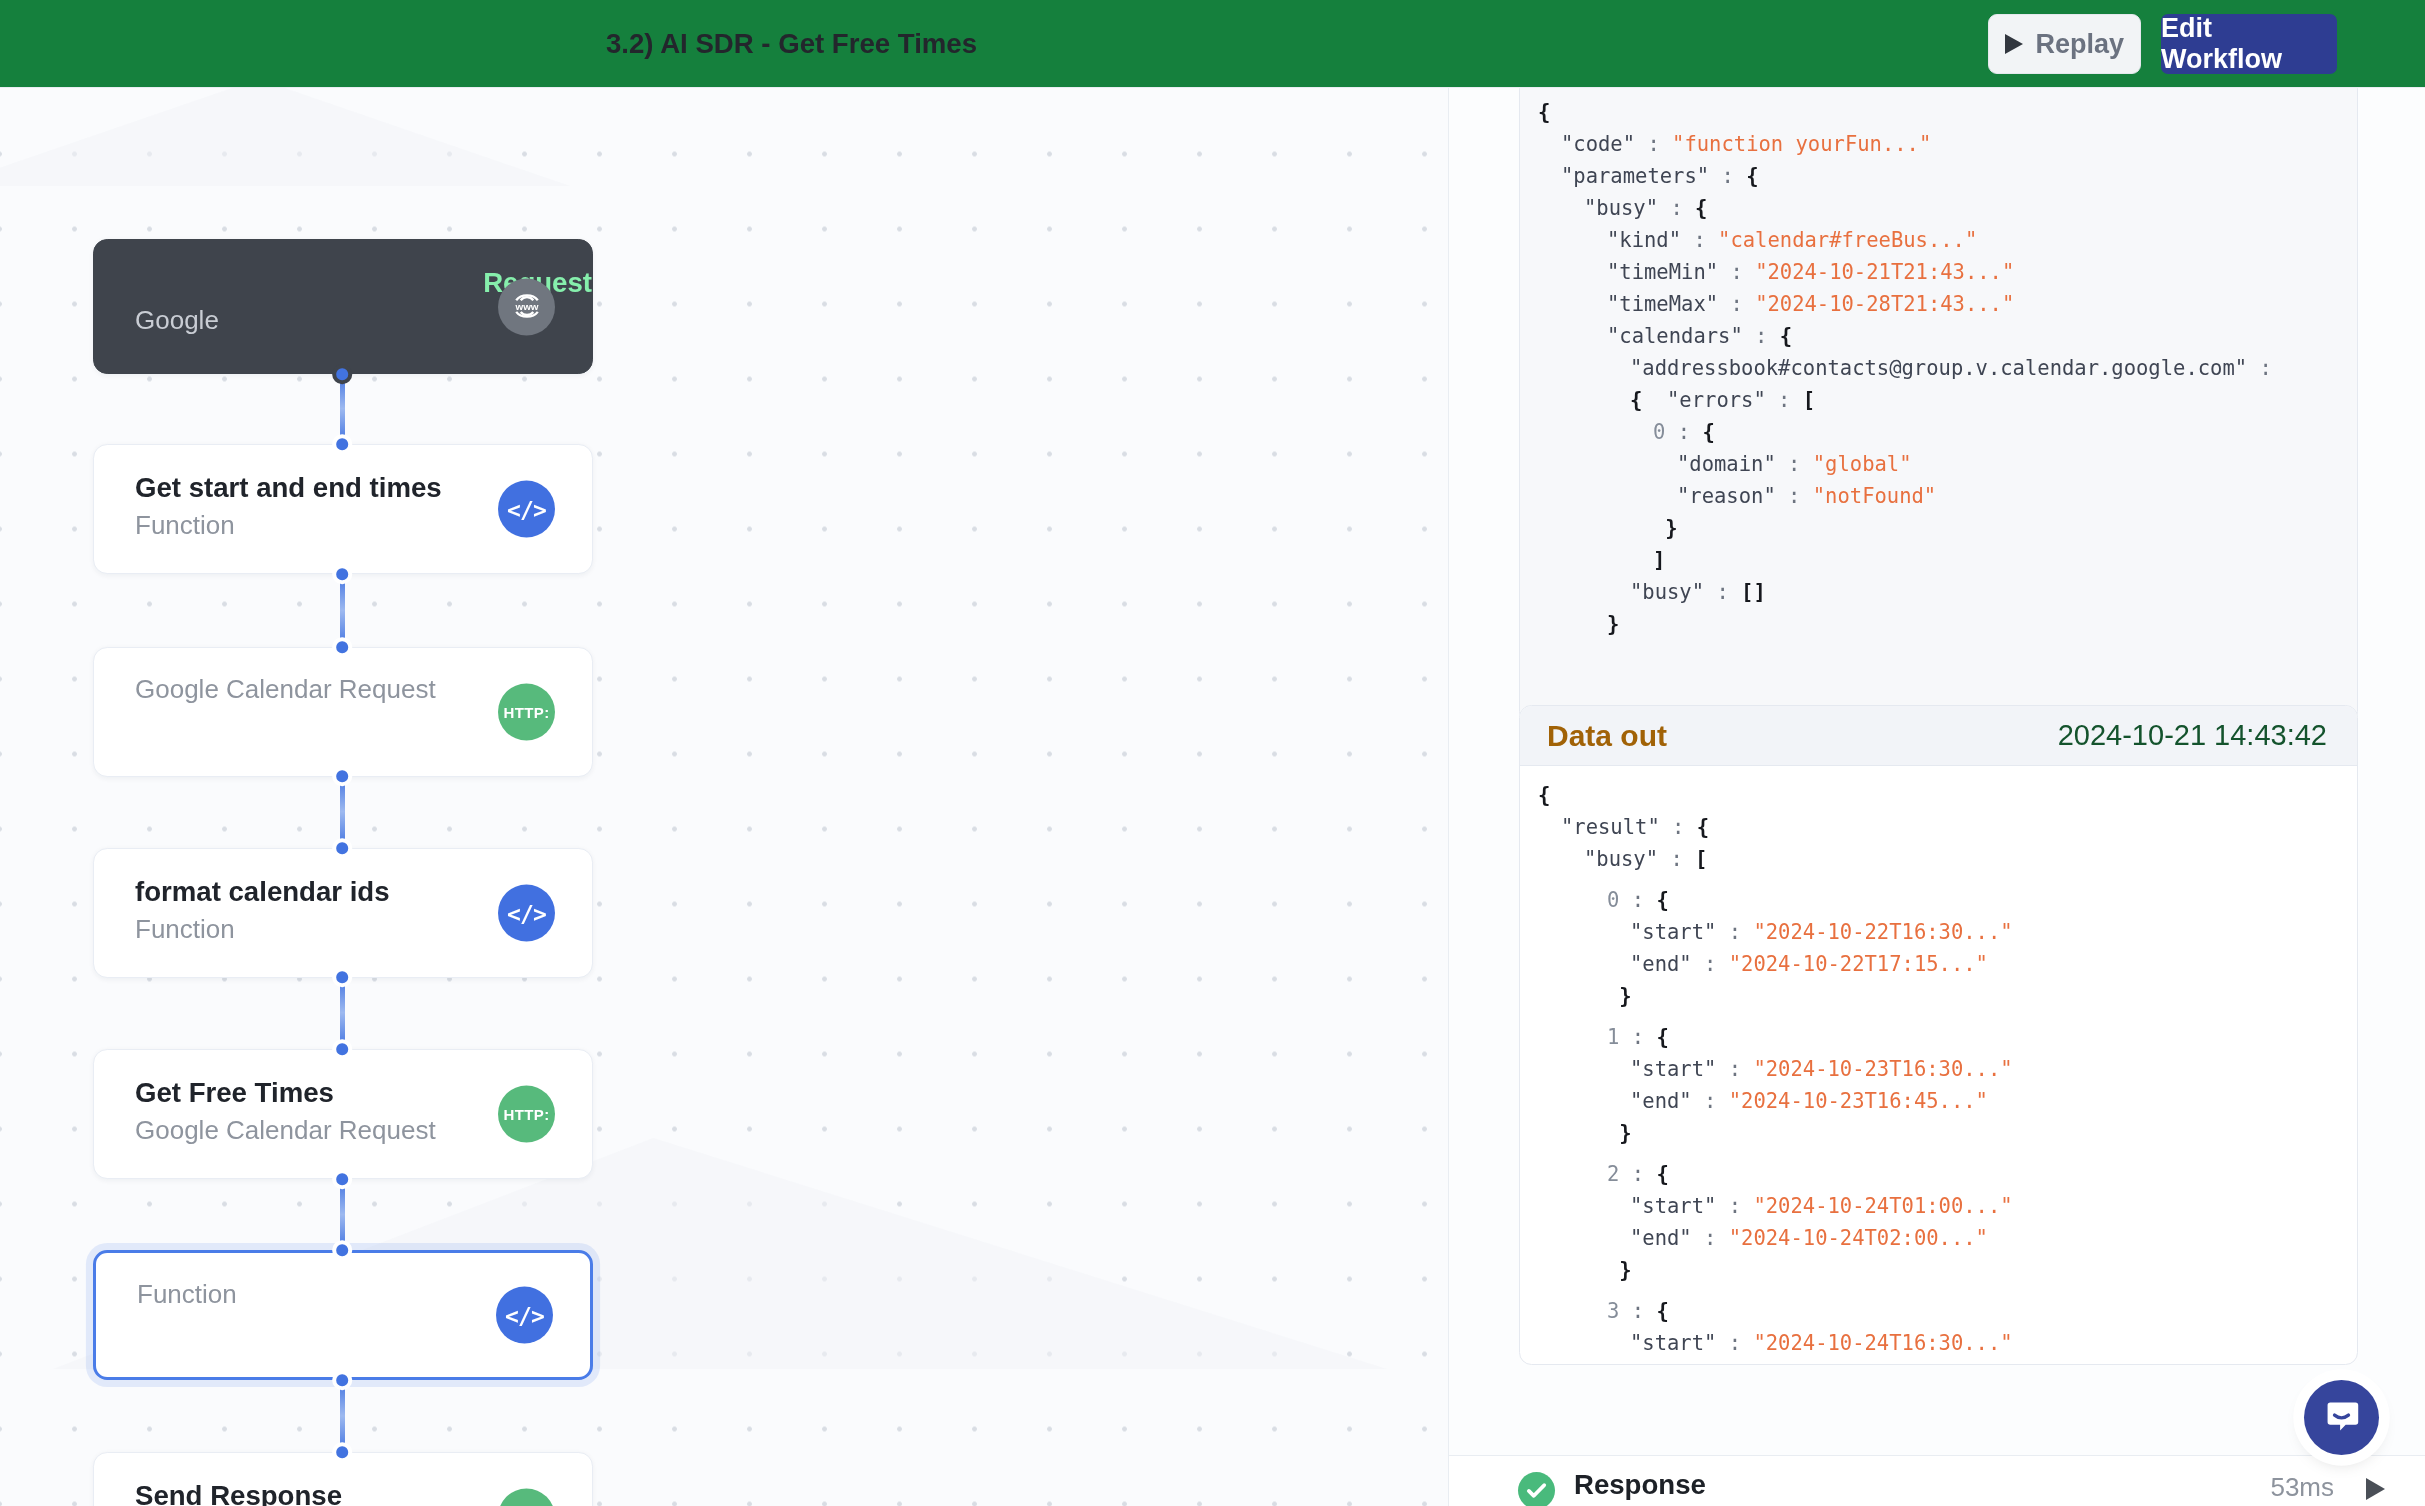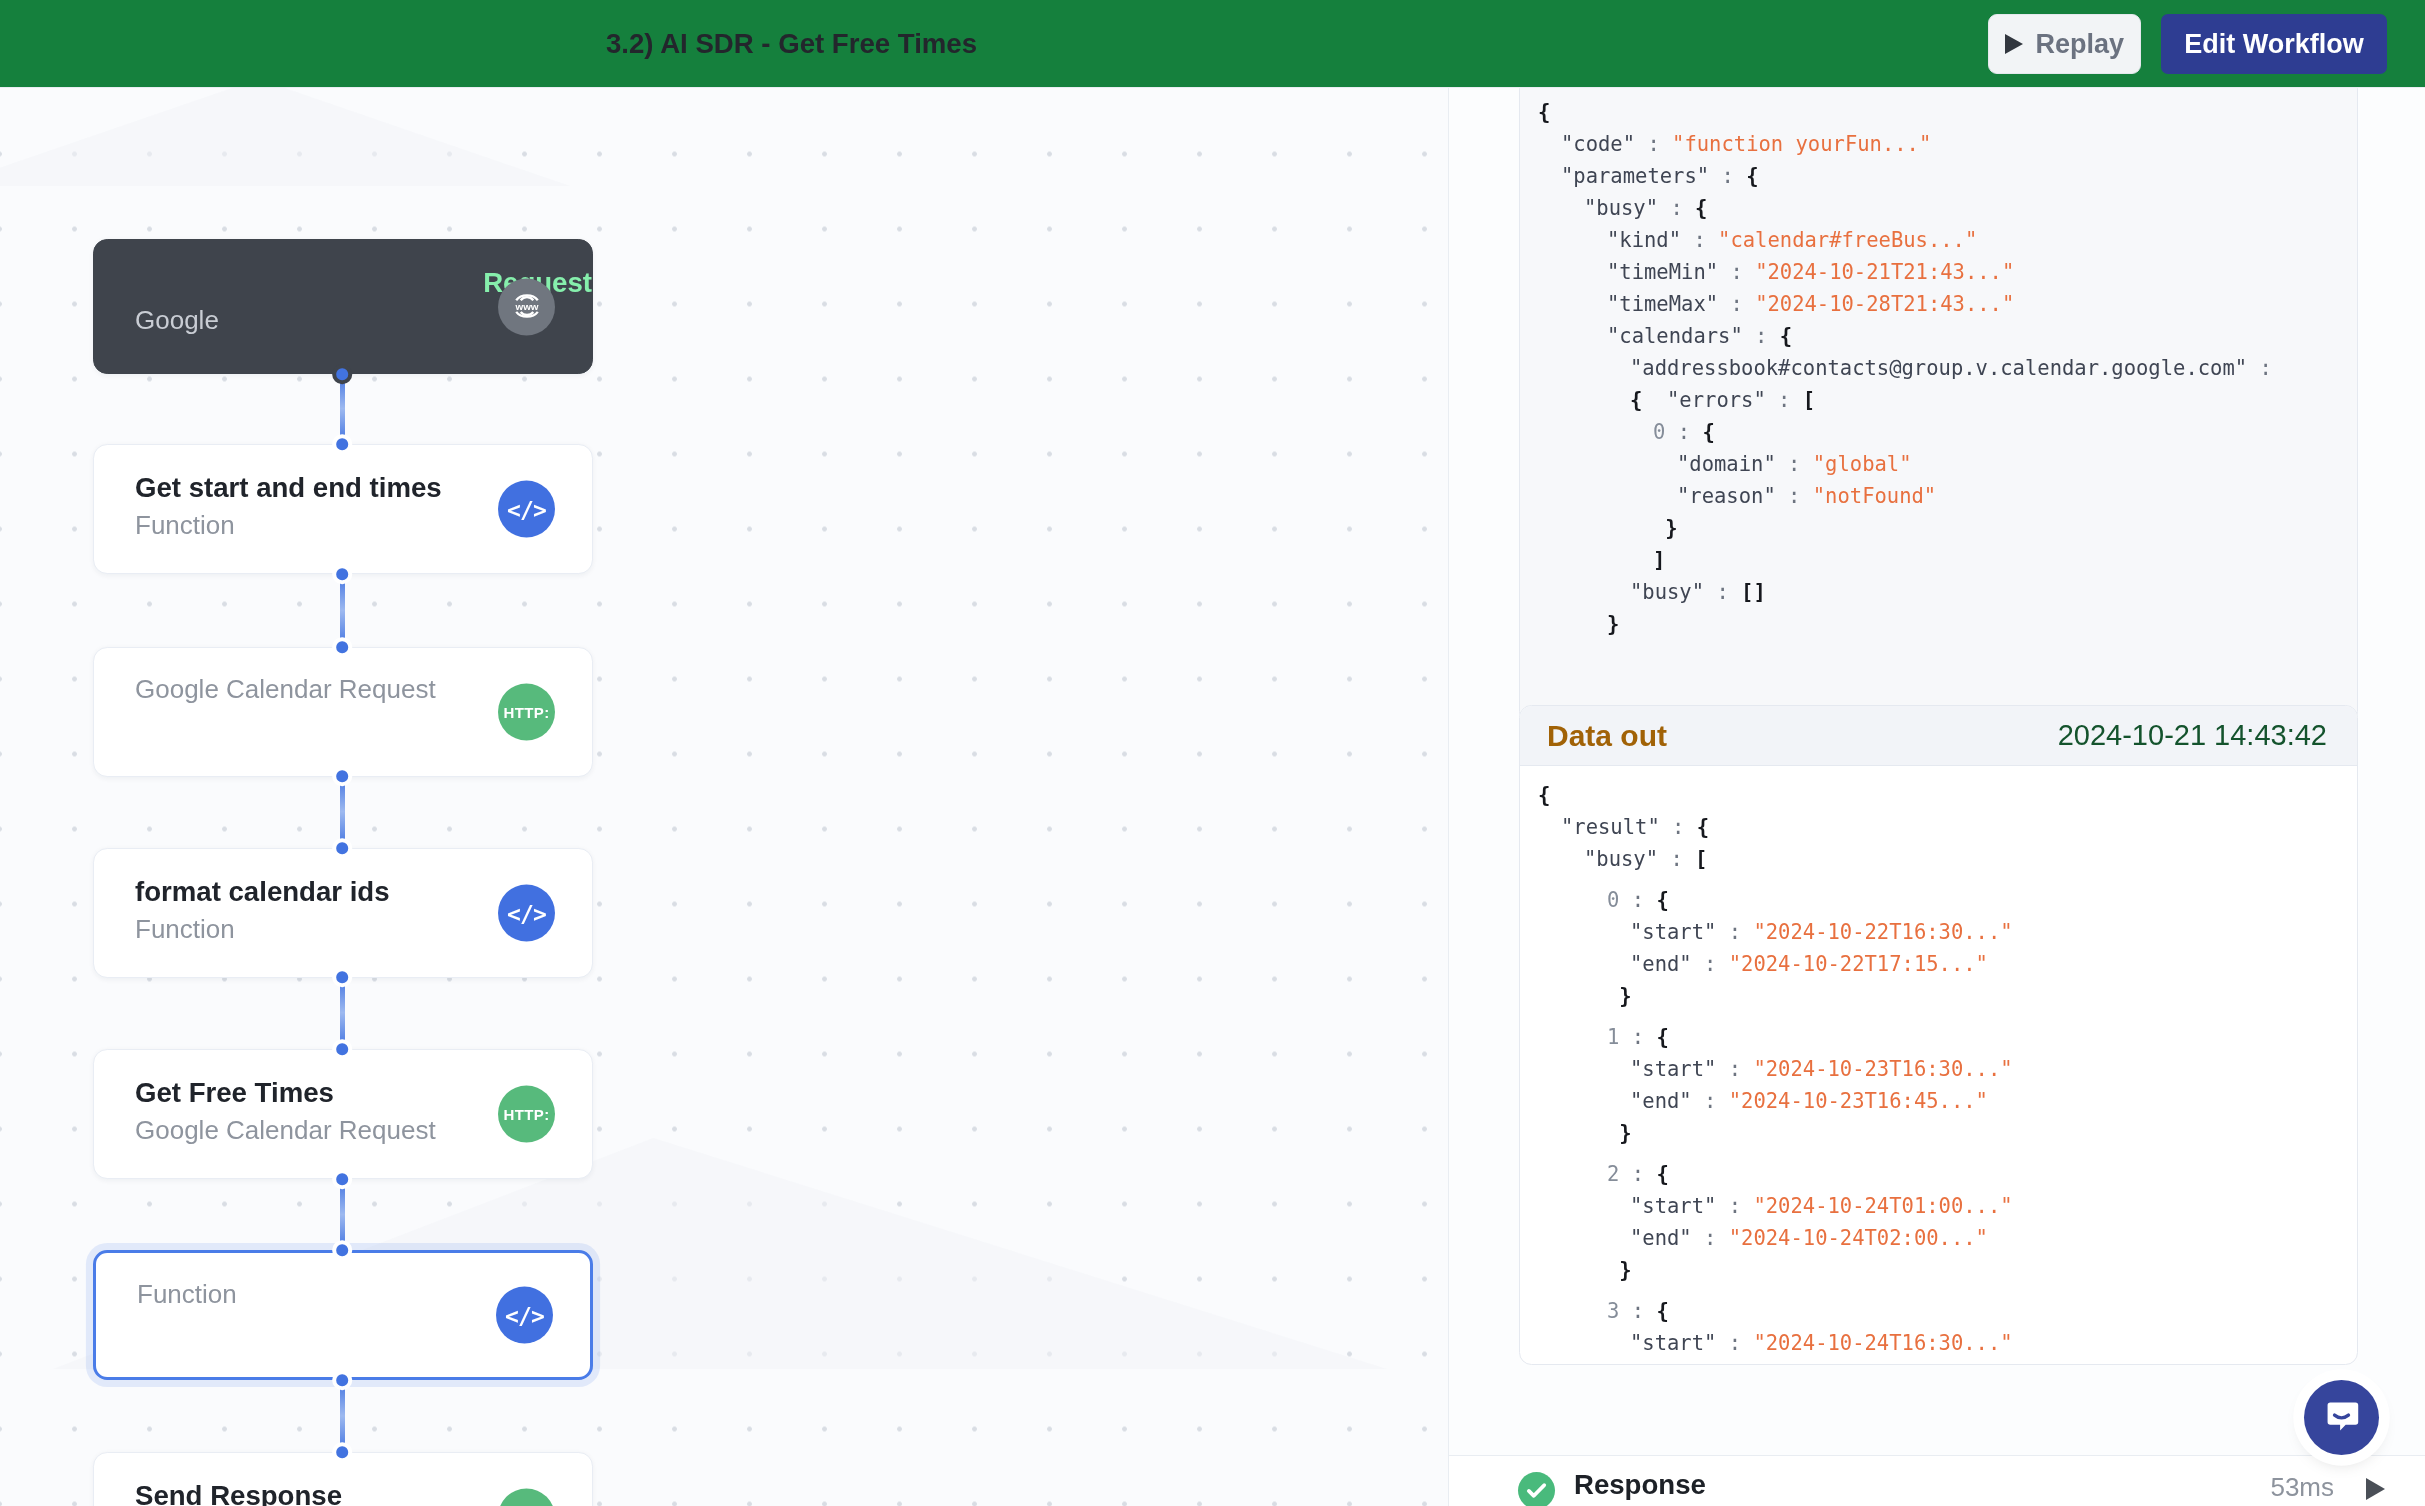--- a/index.html
+++ b/index.html
@@ -11,21 +11,21 @@
   .topbar{position:absolute;left:0;top:0;width:2426px;height:88px;background:#15803d;
           border-bottom:0.9px solid #e9edf2;z-index:30;}
   .topbar-title{position:absolute;left:0;top:0;width:1583px;height:88px;line-height:88px;
           text-align:center;font-size:27.6px;font-weight:700;color:#23262c;}
   .btn{position:absolute;top:14.2px;height:60px;border-radius:9px;display:flex;align-items:center;
        justify-content:center;font-size:27px;cursor:pointer;}
   .btn-replay{left:1988px;width:153px;background:#f2f4f6;border:0.9px solid #e4e8ed;color:#6b7280;
        font-weight:600;gap:12.5px;}
   .btn-replay .play{width:0;height:0;border-left:18px solid #32373f;border-top:10.7px solid transparent;
        border-bottom:10.7px solid transparent;}
-  .btn-edit{left:2161px;width:226px;background:#2e3d92;color:#ffffff;font-weight:700;border-radius:7.1px;}
+  .btn-edit{left:2161px;width:176px;background:#2e3d92;color:#ffffff;font-weight:700;border-radius:7.1px;}
 
   
   .canvas{position:absolute;left:0;top:88px;width:1448px;height:1419px;background:#fafbfd;
           background-image:radial-gradient(circle,#d9dde4 2.1px, transparent 2.7px);
           background-size:75px 75px;background-position:37px 28.5px;overflow:hidden;}
   .wedge{position:absolute;background:#f2f4f8;opacity:.55;}
   .wedge1{left:-53px;top:-9px;width:623px;height:107px;clip-path:polygon(0 100%,50% 0,100% 100%);}
   .wedge2{left:53px;top:1050px;width:1334px;height:231px;clip-path:polygon(0 100%,45% 0,100% 100%);}
 
   .node{position:absolute;left:93px;width:500px;height:130px;background:#ffffff;border:0.9px solid #e9edf4;

